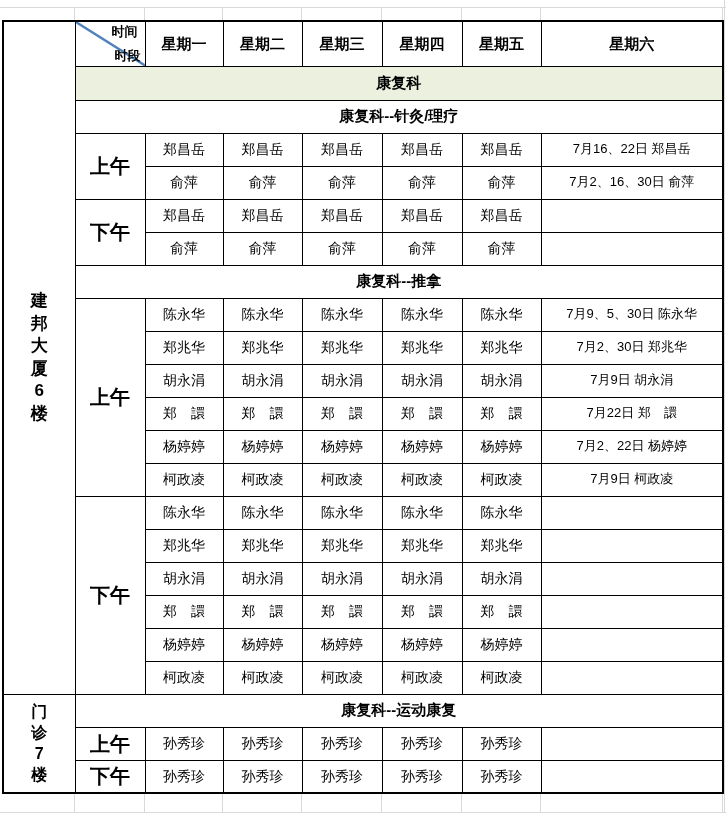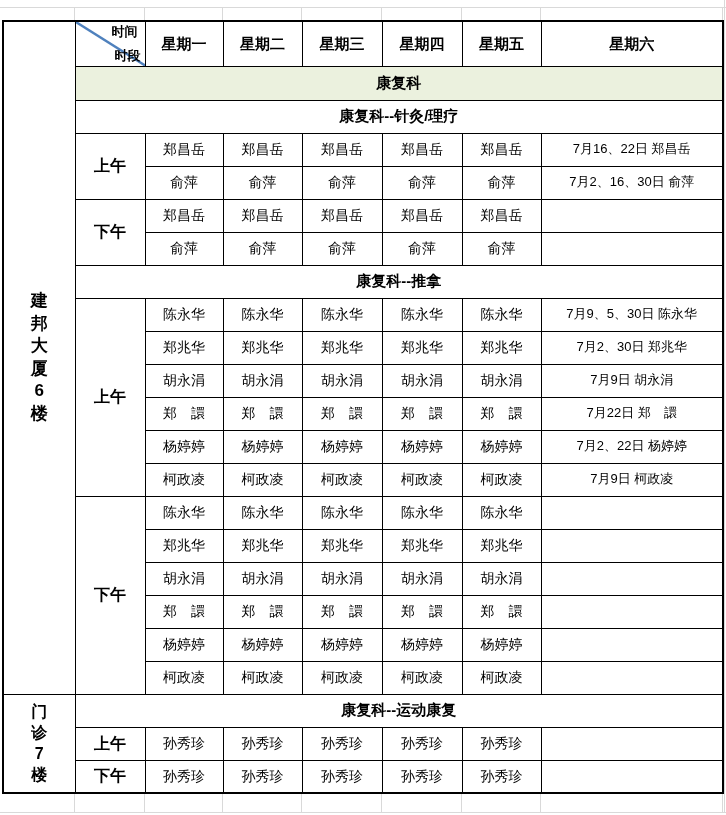--- a/index.html
+++ b/index.html
@@ -28,21 +28,21 @@
   col.c-mon{width:78px;}
   col.c-tue{width:79px;}
   col.c-wed{width:80px;}
   col.c-thu{width:80px;}
   col.c-fri{width:79px;}
   col.c-sat{width:182px;}
 
   td.weekday{font-weight:bold;font-size:15px;}
   td.banner{font-weight:bold;font-size:15px;}
   td.section-title{font-weight:bold;font-size:15px;margin-top:36px;}
-  td.period{font-weight:bold;font-size:16px;}
+  td.period{font-weight:bold;font-size:20px;}
   td.doctor{font-size:14px;}
   td.satcell{font-size:13px;}
   td.location{font-weight:bold;font-size:17px;line-height:1.32;padding:0;}
   td.location .vchar{display:block;text-align:center;}
 
   
   td.corner{position:relative;padding:0;}
   td.corner svg{position:absolute;left:0;top:0;width:100%;height:100%;}
   .corner-time{position:absolute;top:3px;right:7px;font-weight:bold;font-size:13px;}
   .corner-period{position:absolute;bottom:2px;left:4px;font-weight:bold;font-size:13px;margin-left:35px;}

